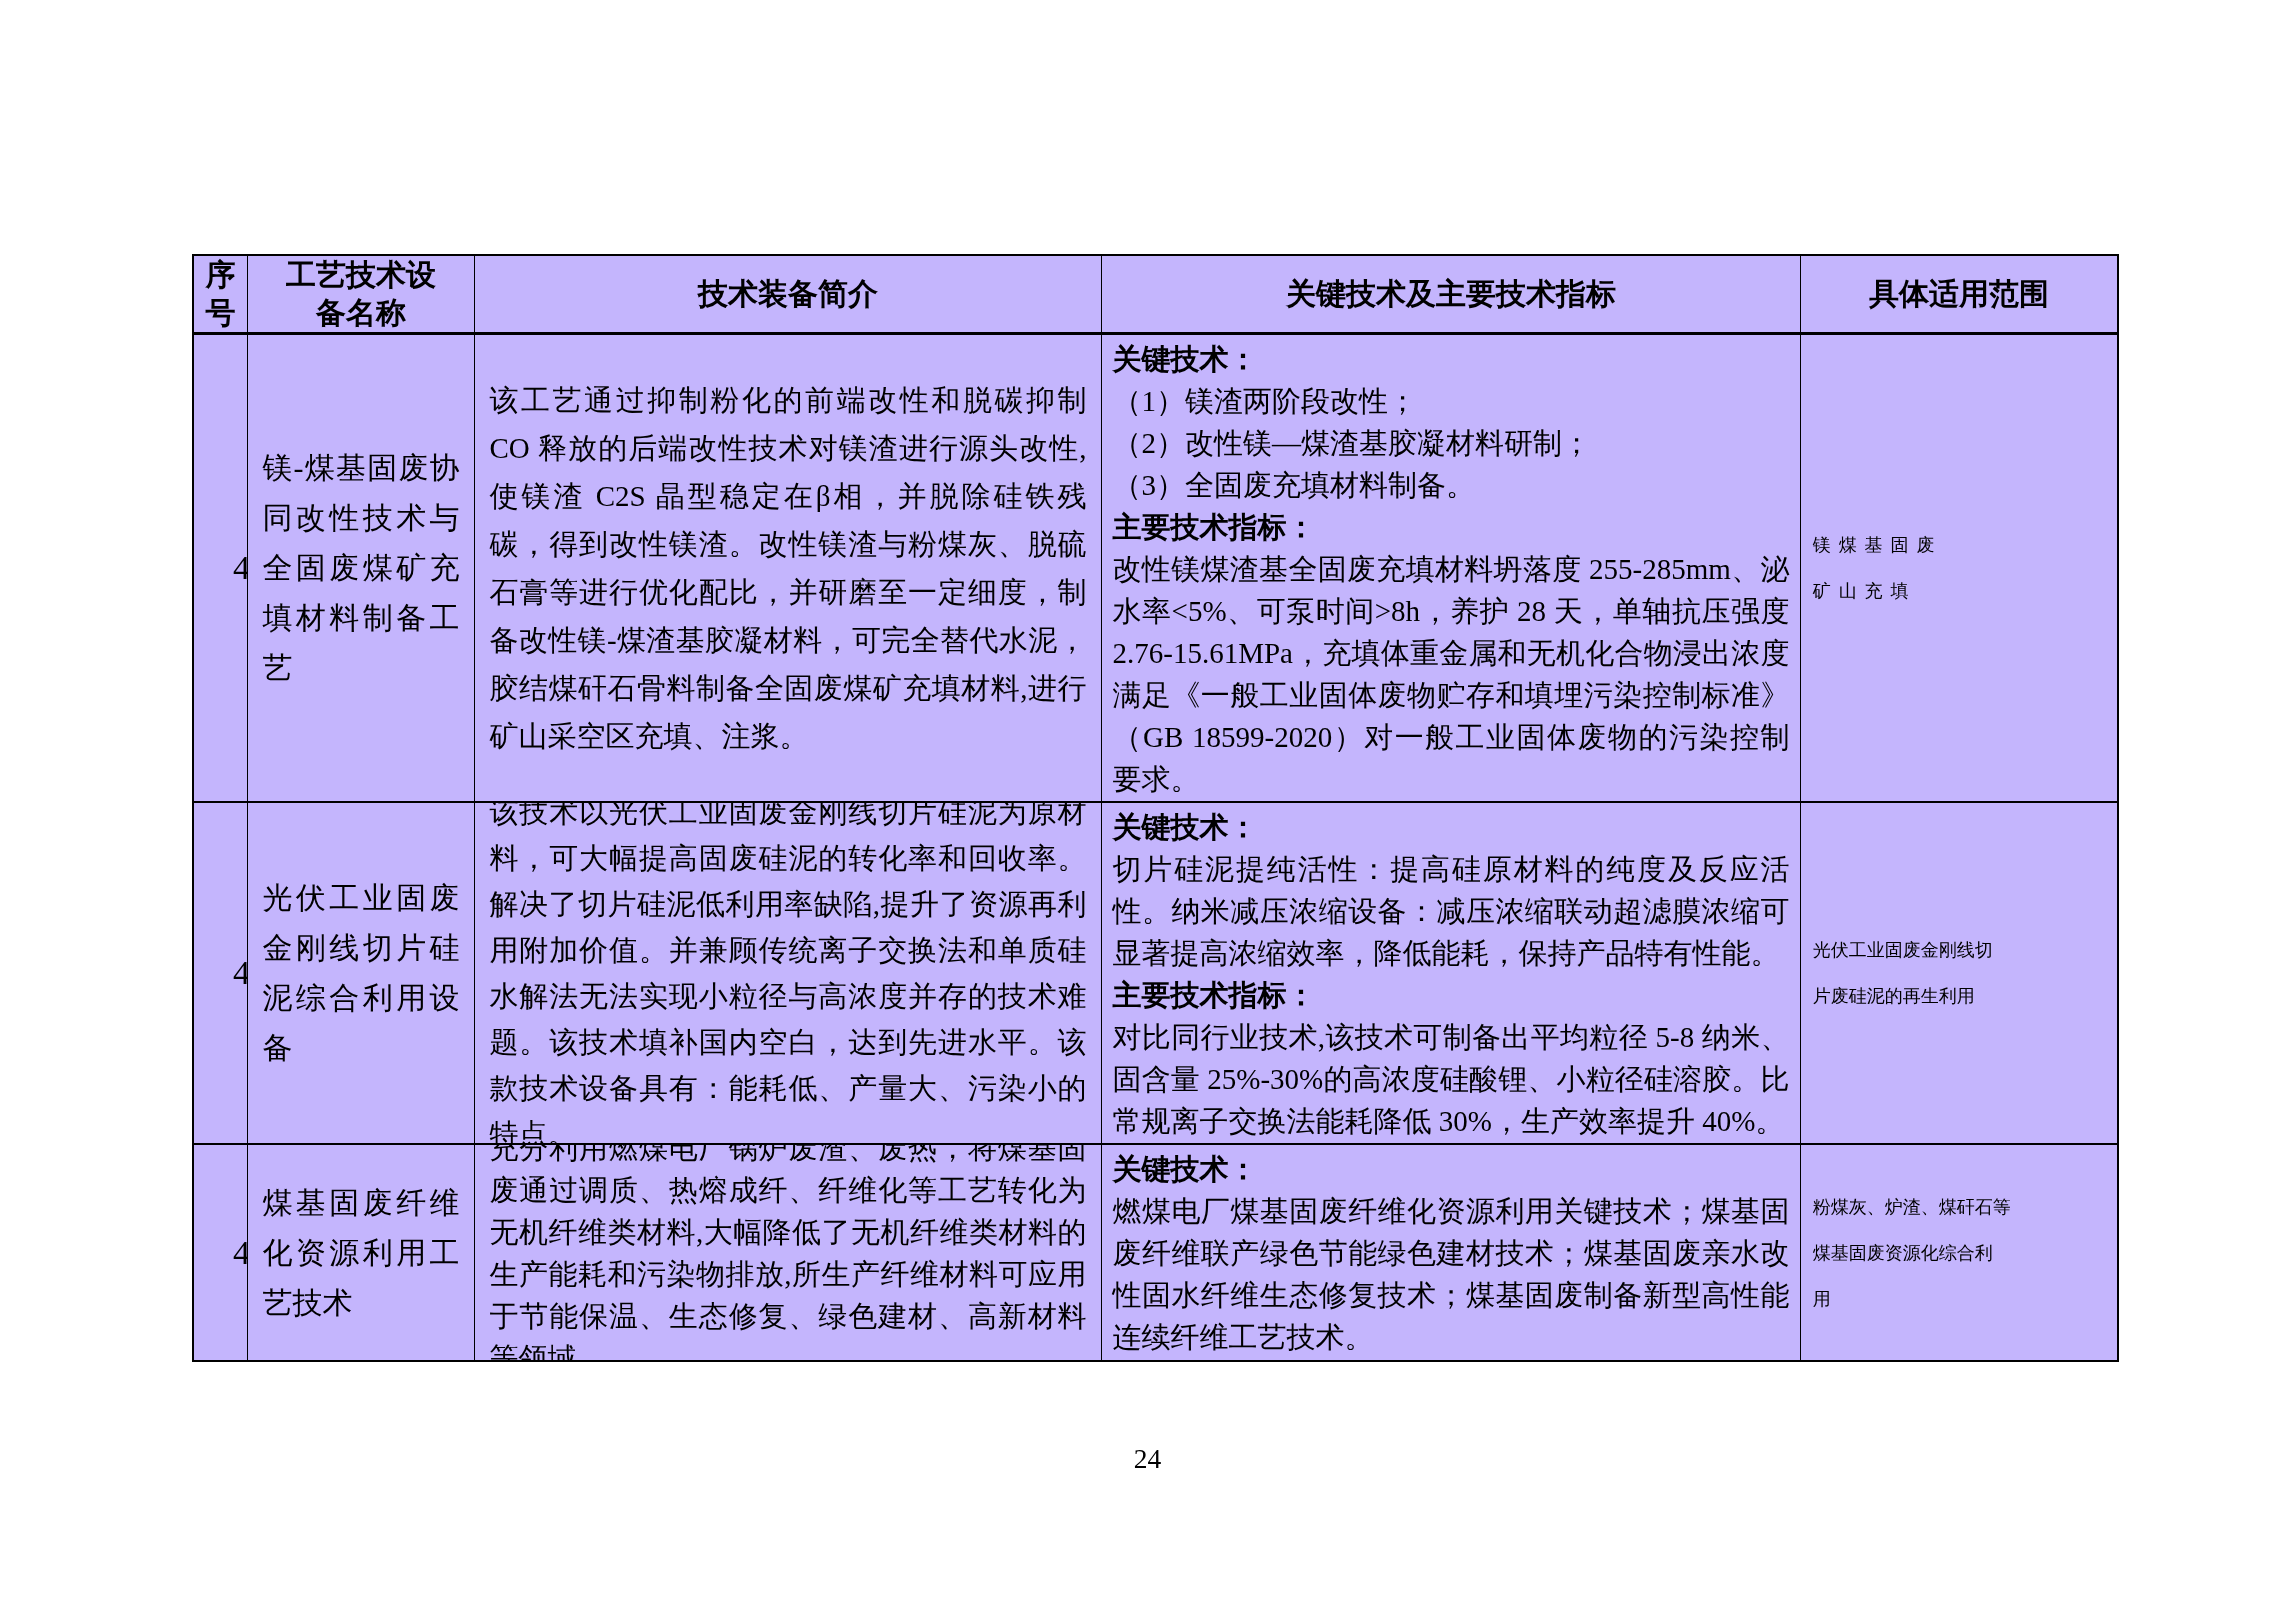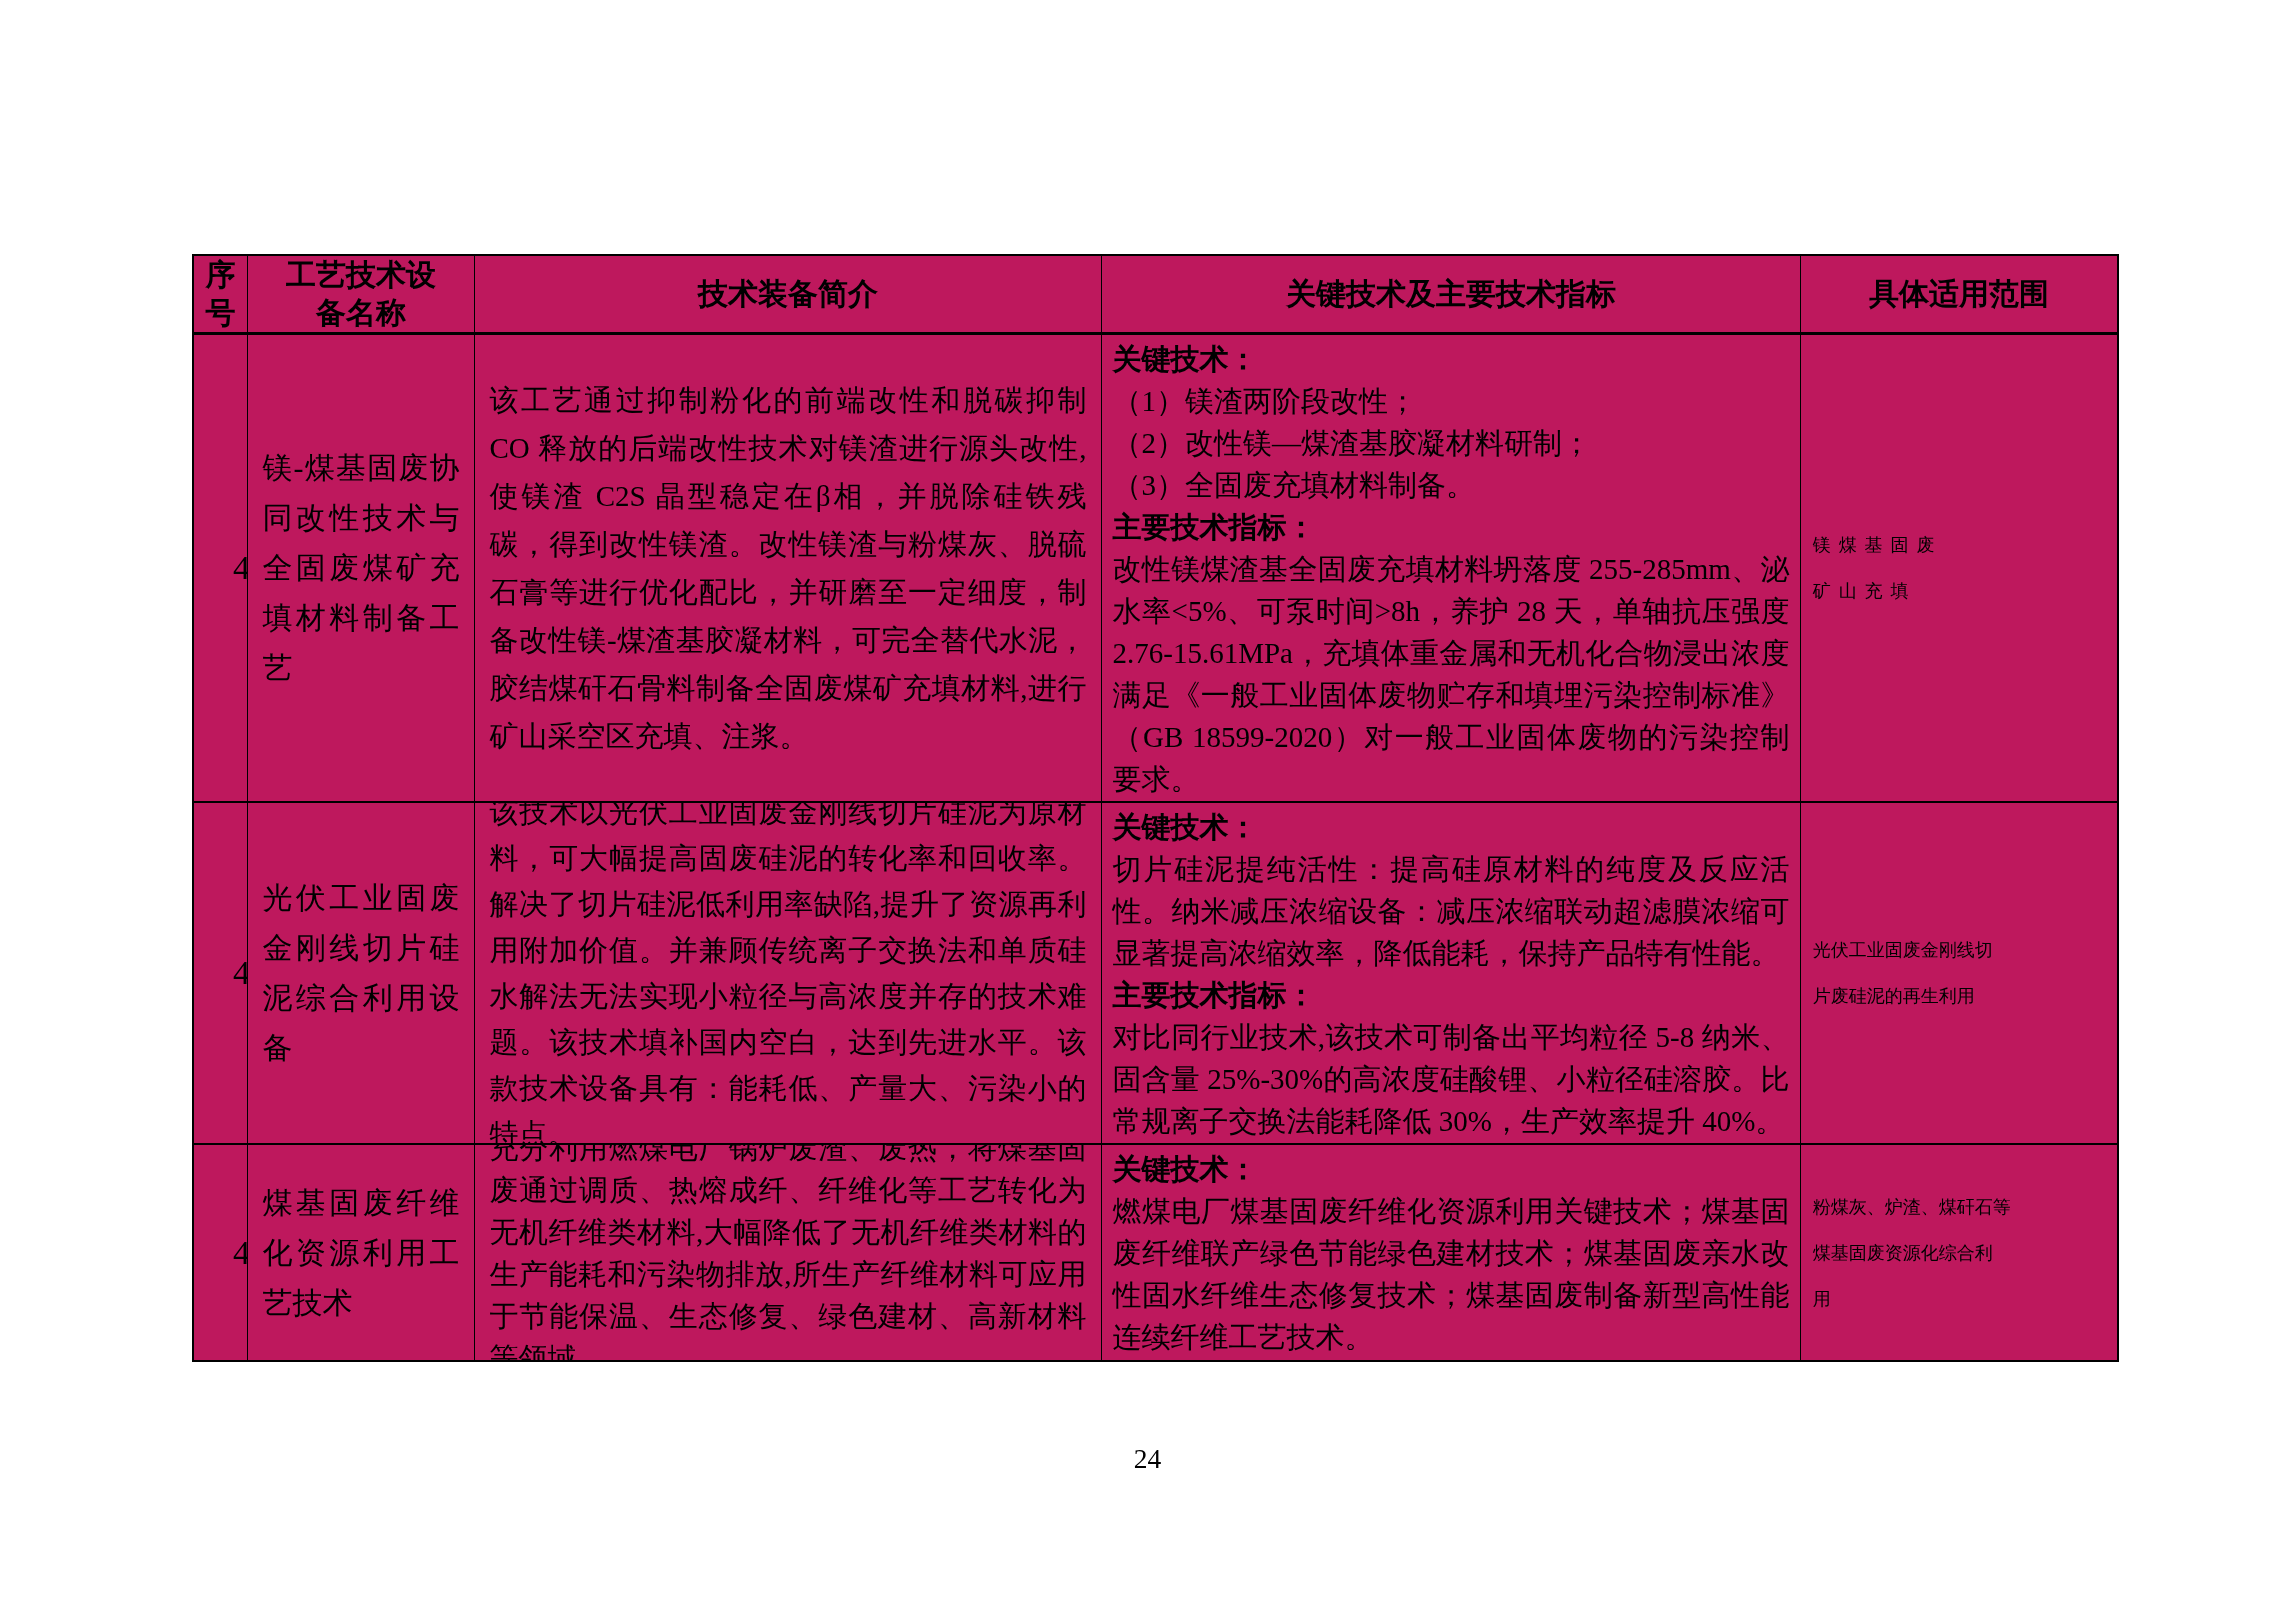--- a/index.html
+++ b/index.html
@@ -9,21 +9,21 @@
     background:#ffffff;
     font-family:"Liberation Serif","DejaVu Serif",serif;
     color:#000;
   }
   .doc-table{
     position:absolute;left:192px;top:254px;
     display:grid;
     grid-template-columns:54px 227px 627px 699px 316px;
     grid-template-rows:79px 468px 342px 215px;
     border:2px solid #000;
-    background:#be185d;
+    background:#c4b5fd;
   }
   .cell{
     box-sizing:border-box;
     border-right:1.3px solid #000;
     display:flex;flex-direction:column;justify-content:center;
     overflow:hidden;
   }
   .cell.last-col{border-right:none;}
   .hr-cell{border-bottom:3.3px solid #000;}
   .r0-cell{border-bottom:2px solid #000;}

